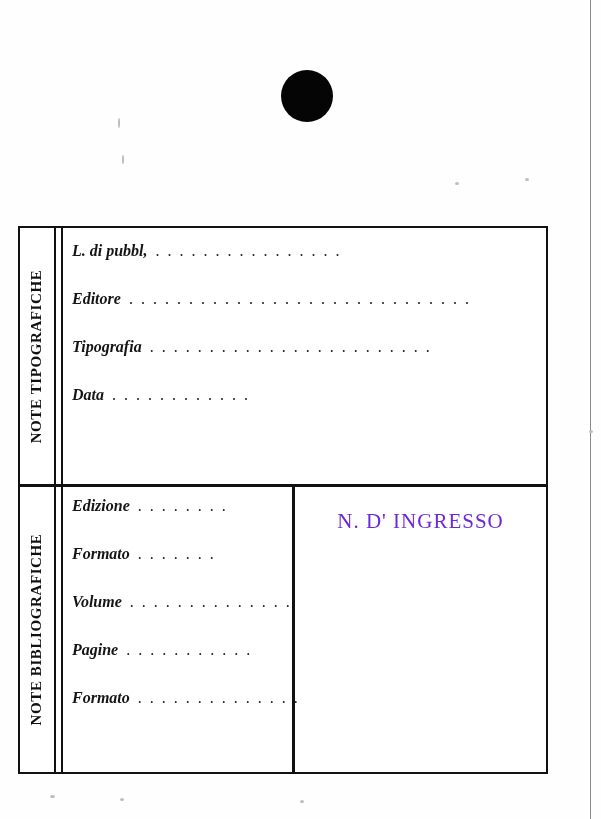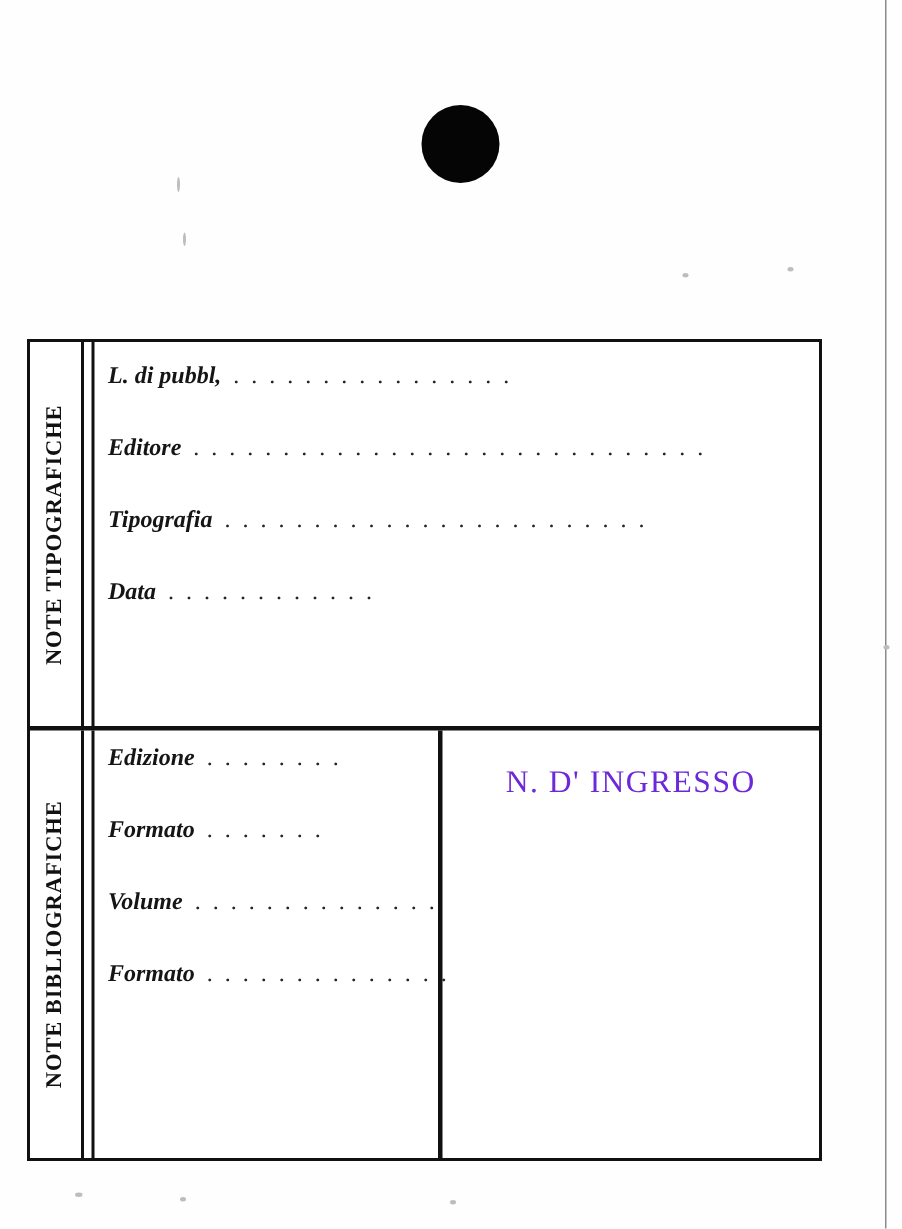--- a/index.html
+++ b/index.html
@@ -240,20 +240,24 @@
         </div>
         <div class="row tight">
           <span class="flabel">Formato</span>
           <span class="dots">. . .        . . . .</span>
         </div>
         <div class="row tight">
           <span class="flabel">Volume</span>
           <span class="dots">. .     . . . . . . . . . . . .</span>
         </div>
         <div class="row tight">
+          <span class="flabel">Pagine</span>
+          <span class="dots">. . .     . . . . . . . .</span>
+        </div>
+        <div class="row tight">
           <span class="flabel">Formato</span>
           <span class="dots">. . . . . .  . . . . . . . . .  .</span>
         </div>
       </div>
 
       <div class="divider-v"></div>
 
       <div class="ingresso">
         <span class="ingresso-text">N.   D' INGRESSO</span>
       </div>

